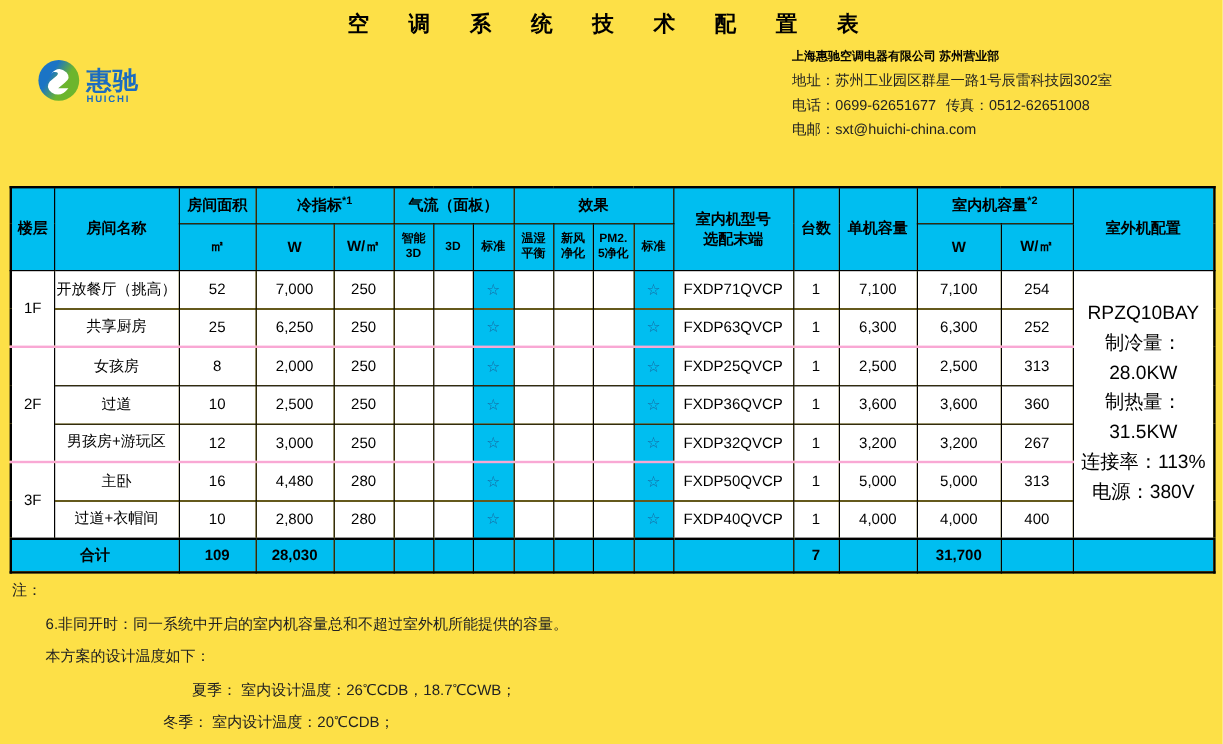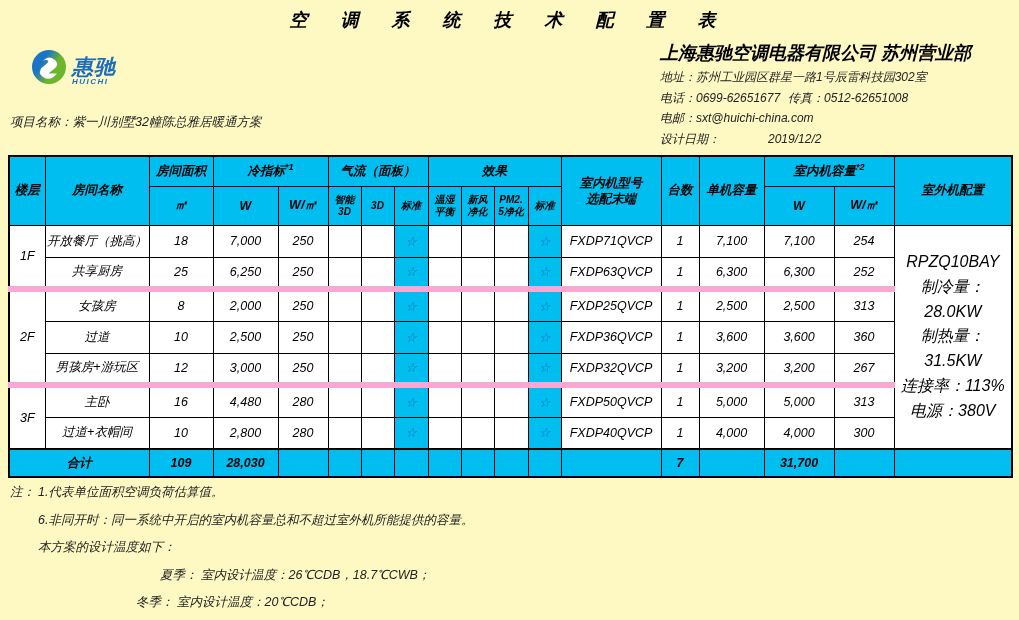--- a/index.html
+++ b/index.html
@@ -1,44 +1,43 @@
 <!DOCTYPE html>
 <html><head>
 <meta charset="utf-8">
 <style>
   * { margin: 0; padding: 0; box-sizing: border-box; }
   html, body { background: #fff; }
   .page {
     position: relative;
     width: 1019px;
     height: 620px;
-    background: #fef9c3;
+    background: #fde047;
     font-family: "Liberation Sans", sans-serif;
     color: #000;
     overflow: hidden;
-    font-style: italic;
   }
   .doc-title {
     position: absolute;
     top: 8px; left: 0; width: 100%;
     text-align: center;
     font-size: 18px;
     font-weight: bold;
     letter-spacing: 14px;
     color: #000;
   }
   
   .logo { position: absolute; left: 30px; top: 48px; display: flex; align-items: center; }
   .logo-text-wrap { margin-left: 4px; margin-top: 4px; line-height: 1; }
   .logo-cn { font-size: 21px; font-weight: bold; color: #1b6cc0; letter-spacing: 1px; }
   .logo-en { font-size: 8px; font-weight: bold; color: #1b6cc0; letter-spacing: 1.5px; margin-top: 1px; }
   
   .company { position: absolute; left: 660px; top: 42px; width: 352px; font-size: 12px; color: #222; }
   .company .line { margin-bottom: 5.5px; line-height: 1.25; }
-  .company .name { font-weight: bold; color: #000; font-size: 18px; }
+  .company .name { font-weight: bold; color: #000; font-size: 10px; }
   .company .fax-label { margin-left: 8px; }
   .company .date-value { margin-left: 48px; }
   .project-line { position: absolute; left: 10px; top: 114px; font-size: 12.5px; color: #222; }
   
   .config-table {
     position: absolute; left: 8px; top: 155px;
     border-collapse: collapse;
     table-layout: fixed;
     width: 1003px;
     font-size: 12.5px;
@@ -56,21 +55,21 @@
     font-weight: bold;
     color: #000;
   }
   .hrow1 { height: 30px; }
   .hrow2 { height: 39px; }
   .config-table thead th.sm { font-size: 10px; line-height: 1.2; white-space: pre-line; }
   .config-table thead th.two-line { white-space: pre-line; line-height: 1.3; margin-top: 14px; }
   .config-table tbody tr { height: 32px; }
   .config-table tbody td { background: #fff; }
   .config-table td.star-cell { background: #00bef0; color: #17679e; font-size: 13px; }
-  .config-table tr.group-start td { border-top: 6px solid #f9a8d4; }
+  .config-table tr.group-start td { border-top: 2px solid #f9a8d4; }
   .config-table tr.total-row { height: 28px; }
   .config-table tr.total-row td {
     background: #00bef0;
     font-weight: bold;
     border-top: 2px solid #000;
   }
   .config-table td.outdoor-cell { font-size: 16px; line-height: 1.55; }
   sup { font-size: 9px; }
   
   .note { position: absolute; font-size: 12.5px; color: #222; white-space: nowrap; }
@@ -105,24 +104,22 @@
       <div class="logo-cn">惠驰</div>
       <div class="logo-en">HUICHI</div>
     </span>
   </div>
 
   <div class="company">
     <div class="line name">上海惠驰空调电器有限公司 苏州营业部</div>
     <div class="line"><span>地址：</span><span>苏州工业园区群星一路1号辰雷科技园302室</span></div>
     <div class="line"><span>电话：</span><span>0699-62651677</span><span class="fax-label">传真：</span><span>0512-62651008</span></div>
     <div class="line"><span>电邮：</span><span>sxt@huichi-china.com</span></div>
-    <div class="line"><span>设计日期：</span><span class="date-value">2019/12/2</span></div>
   </div>
 
-  <div class="project-line"><span>项目名称：</span><span>紫一川别墅32幢陈总雅居暖通方案</span></div>
 
   <table class="config-table">
     <colgroup>
       <col style="width:36px">
         <col style="width:104px">
         <col style="width:64px">
         <col style="width:65px">
       <col style="width:50px">
         <col style="width:33px">
         <col style="width:33px">
@@ -169,21 +166,21 @@
 5净化</th>
         <th class="sm">标准</th>
         <th>W</th>
         <th>W/㎡</th>
       </tr>
     </thead>
     <tbody>
         <tr>
           <td rowspan="2">1F</td>
           <td>开放餐厅（挑高）</td>
-          <td>18</td>
+          <td>52</td>
           <td>7,000</td>
           <td>250</td>
           <td></td>
           <td></td>
           <td class="star-cell">☆</td>
           <td></td>
           <td></td>
           <td></td>
           <td class="star-cell">☆</td>
           <td>FXDP71QVCP</td>
@@ -300,21 +297,21 @@
           <td></td>
           <td class="star-cell">☆</td>
           <td></td>
           <td></td>
           <td></td>
           <td class="star-cell">☆</td>
           <td>FXDP40QVCP</td>
           <td>1</td>
           <td>4,000</td>
           <td>4,000</td>
-          <td>300</td>
+          <td>400</td>
         </tr>
         <tr class="total-row">
           <td colspan="2">合计</td>
           <td>109</td>
           <td>28,030</td>
           <td></td>
           <td></td>
           <td></td>
           <td></td>
           <td></td>
@@ -325,19 +322,18 @@
           <td>7</td>
           <td></td>
           <td>31,700</td>
           <td></td>
           <td></td>
         </tr>
       </tbody>
   </table>
 
   <div class="note note-label">注：</div>
-  <div class="note note-1">1.代表单位面积空调负荷估算值。</div>
   <div class="note note-2">6.非同开时：同一系统中开启的室内机容量总和不超过室外机所能提供的容量。</div>
   <div class="note note-3">本方案的设计温度如下：</div>
   <div class="note note-4">夏季：  室内设计温度：26℃CDB，18.7℃CWB；</div>
   <div class="note note-5">冬季：  室内设计温度：20℃CDB；</div>
 
 </div>
 
 </body></html>

